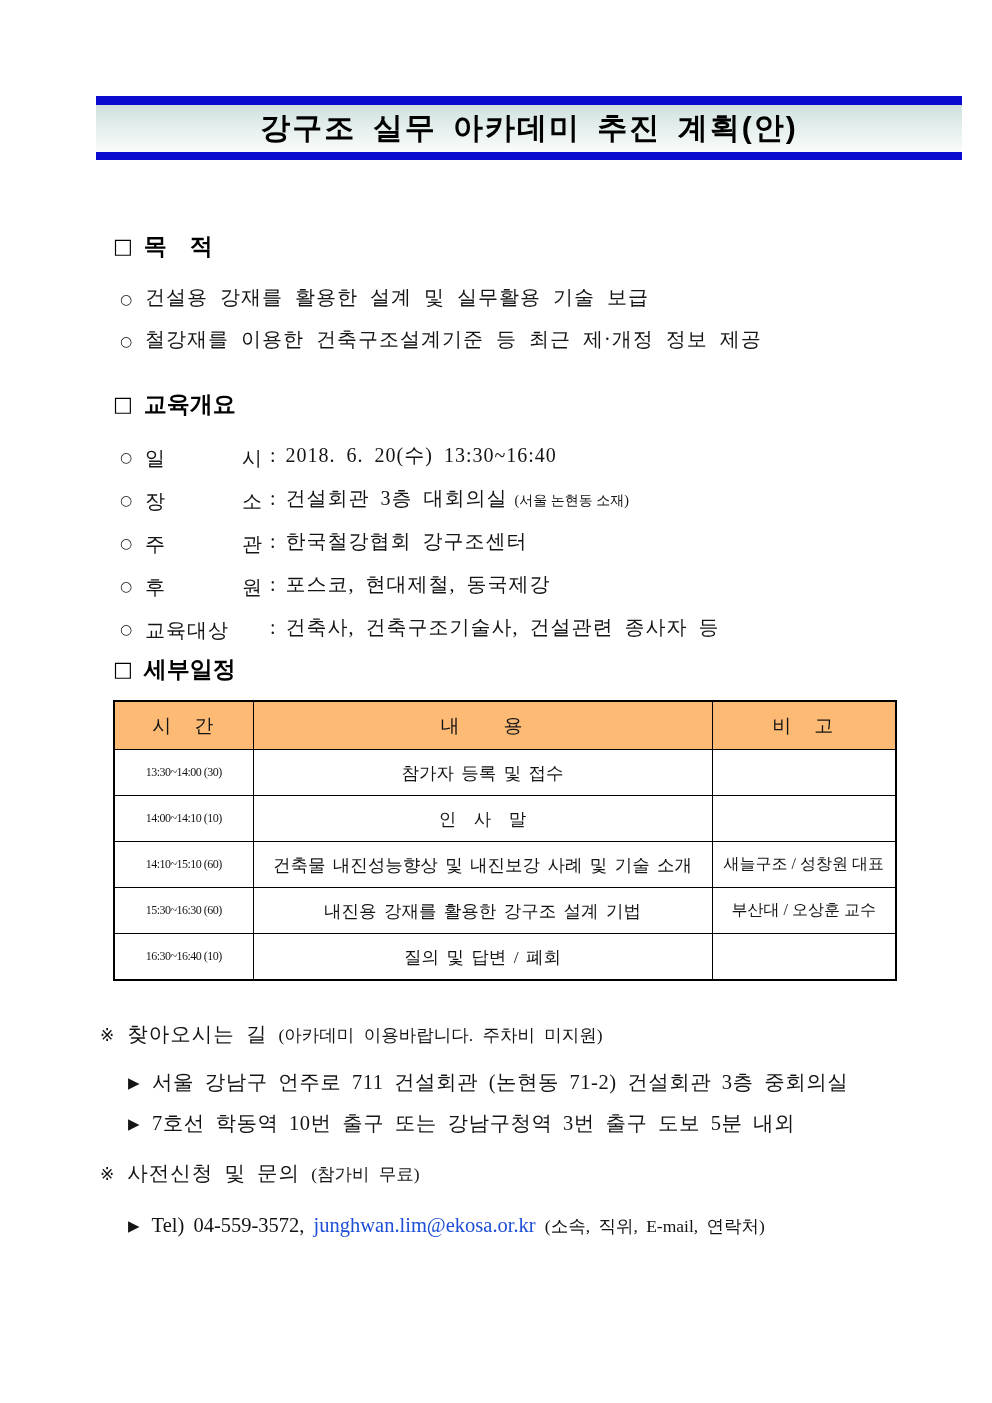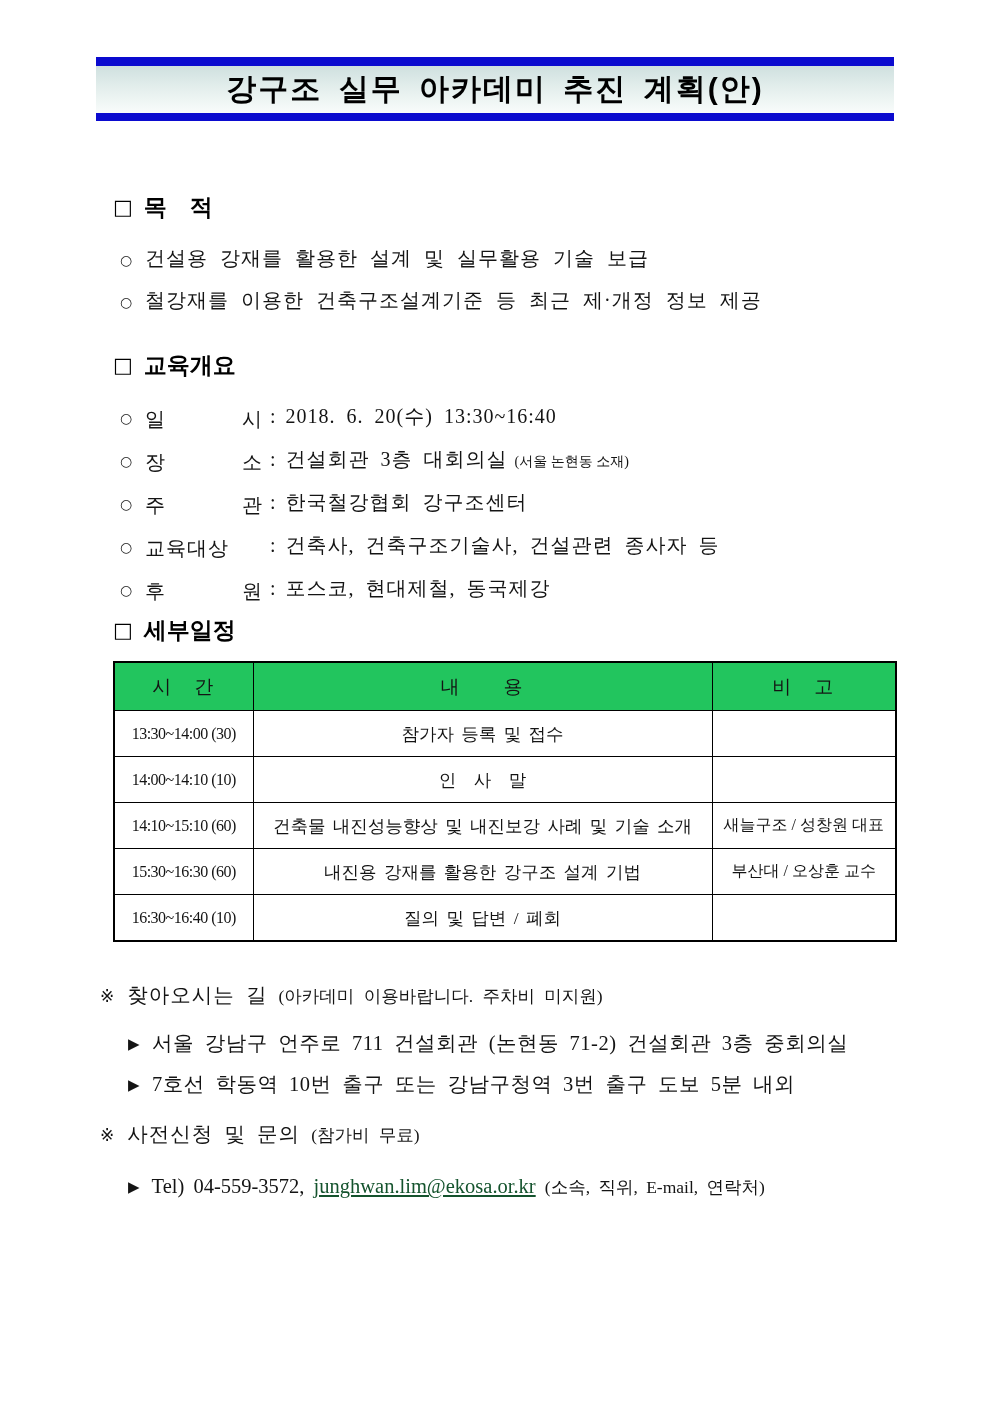--- a/index.html
+++ b/index.html
@@ -7,22 +7,22 @@
     position:relative;
     width:992px; height:1403px;
     background:#ffffff;
     font-family:"Liberation Serif","DejaVu Serif",serif;
     color:#141414;
     overflow:hidden;
   }
   
   .banner {
     box-sizing:border-box;
-    margin:57px 0 0 96px;
-    width:798px;
+    margin:96px 0 0 96px;
+    width:866px;
     border-top:9px solid #0b0bcf;
     border-bottom:8px solid #0b0bcf;
     height:64px;
     background:linear-gradient(180deg,#cfe0df 0%,#e3eeec 45%,#f9fcfb 100%);
     display:flex; align-items:center; justify-content:center;
   }
   .banner-title {
     font-family:"Liberation Sans","DejaVu Sans",sans-serif;
     font-weight:bold; font-size:30px; letter-spacing:2px;
     word-spacing:6px; color:#000;
@@ -60,45 +60,45 @@
   .ov-note { font-size:14px; margin-left:7px; letter-spacing:0; }
   
   .schedule-table {
     margin:17px 0 0 113px;
     border-collapse:collapse; table-layout:fixed;
     width:784px; text-align:center;
   }
   .schedule-table th, .schedule-table td { border:1px solid #000; }
   .schedule-table { border:2px solid #000; }
   .schedule-table thead th {
-    background:#22c55e; height:45px;
+    background:#fdba74; height:45px;
     font-weight:normal; font-size:19px; letter-spacing:2px; white-space:pre;
   }
   .schedule-table tbody td { height:43px; }
-  .cell-time { font-size:16px; letter-spacing:-0.5px; }
+  .cell-time { font-size:12px; letter-spacing:-0.5px; }
   .cell-content { font-size:17.5px; letter-spacing:0; word-spacing:3px; white-space:pre-wrap; }
   .cell-note { font-size:16px; letter-spacing:0; }
   .col-time { width:139px; } .col-content { width:459px; } .col-note { width:184px; }
   
   .note-heading {
     margin-left:100px; line-height:27px; font-size:20.5px;
     letter-spacing:1px; word-spacing:5px;
   }
   .h-directions { margin-top:40px; }
   .h-contact    { margin-top:16px; }
   .ref-marker { font-family:"DejaVu Sans",sans-serif; font-size:17px; margin-right:12px; }
   .small-note { font-size:17.5px; letter-spacing:0; }
   .arrow-list { margin:13px 0 0 128px; }
   .arrow-item { line-height:40px; font-size:20.5px; letter-spacing:0.5px; word-spacing:5px; }
   .arrow-marker {
     font-family:"DejaVu Sans",sans-serif; font-size:15px;
     margin-right:12px; vertical-align:1px;
   }
   .tel-line { margin:17px 0 0 128px; line-height:40px; font-size:20.5px; word-spacing:4px; }
-  .email-link { color:#14532d; text-decoration:underline; cursor:pointer; }
+  .email-link { color:#1d4ed8; cursor:pointer; }
 </style>
 </head>
 <body>
 
 <div class="page">
 
   <div class="banner">
     <span class="banner-title">강구조 실무 아카데미 추진 계획(안)</span>
   </div>
 
@@ -123,24 +123,24 @@
     <div class="ov-item">
       <span class="bullet">○</span><span class="ov-label">일　　시</span><span class="colon">:</span><span class="ov-value">2018. 6. 20(수) 13:30~16:40</span><span class="ov-note"></span>
     </div>
     <div class="ov-item">
       <span class="bullet">○</span><span class="ov-label">장　　소</span><span class="colon">:</span><span class="ov-value">건설회관 3층 대회의실</span><span class="ov-note">(서울 논현동 소재)</span>
     </div>
     <div class="ov-item">
       <span class="bullet">○</span><span class="ov-label">주　　관</span><span class="colon">:</span><span class="ov-value">한국철강협회 강구조센터</span><span class="ov-note"></span>
     </div>
     <div class="ov-item">
+      <span class="bullet">○</span><span class="ov-label">후　　원</span><span class="colon">:</span><span class="ov-value">포스코, 현대제철, 동국제강</span><span class="ov-note"></span>
+    </div>
+    <div class="ov-item">
       <span class="bullet">○</span><span class="ov-label">교육대상</span><span class="colon">:</span><span class="ov-value">건축사, 건축구조기술사, 건설관련 종사자 등</span><span class="ov-note"></span>
-    </div>
-    <div class="ov-item">
-      <span class="bullet">○</span><span class="ov-label">후　　원</span><span class="colon">:</span><span class="ov-value">포스코, 현대제철, 동국제강</span><span class="ov-note"></span>
     </div>
   </div>
 
   <div class="sec-heading h-schedule">
     <span class="sq-marker">□</span>
     <span>세부일정</span>
   </div>
   <table class="schedule-table">
     <colgroup>
         <col class="col-time">

